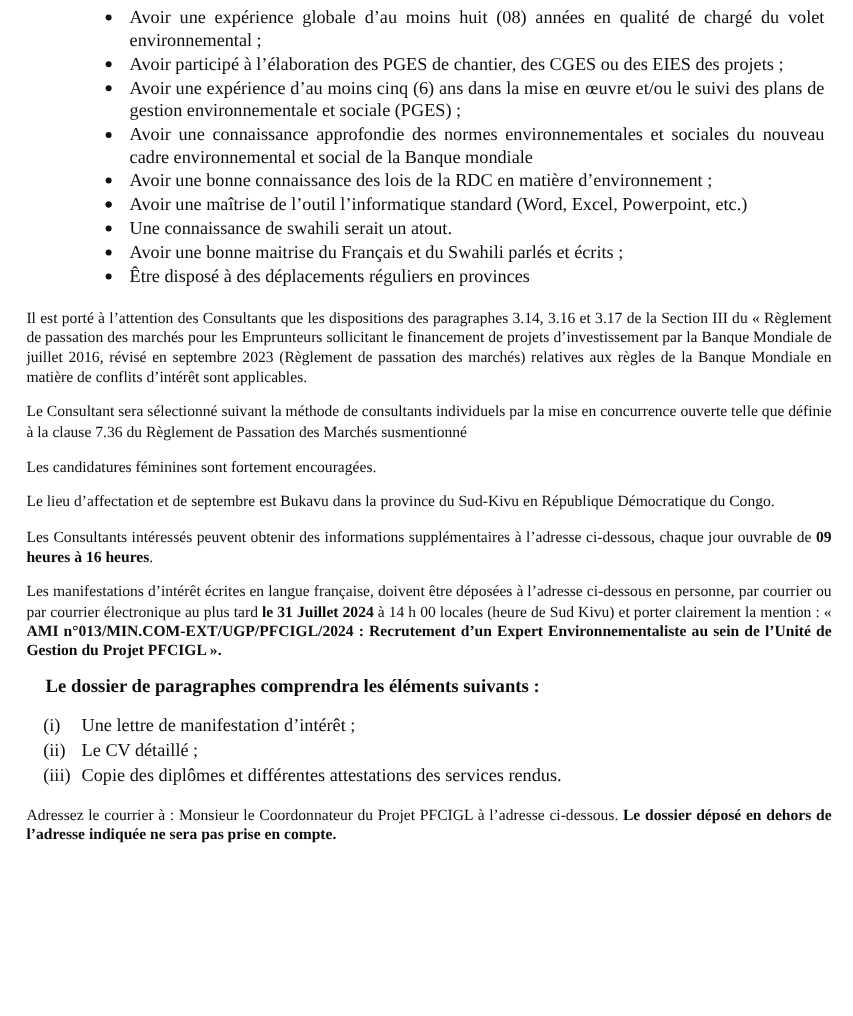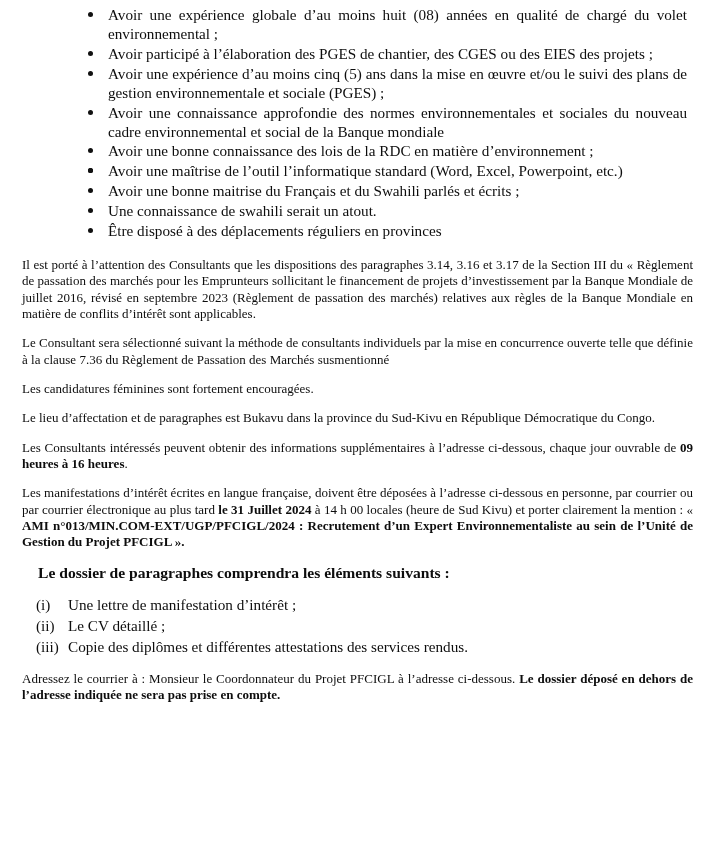--- a/index.html
+++ b/index.html
@@ -86,39 +86,39 @@
 </style>
 </head>
 <body>
 
 <div class="page">
 
   <div class="bullet-list-wrap">
     <ul class="bullets">
       <li><span class="dot"></span><span>Avoir une expérience globale d’au moins huit (08) années en qualité de chargé du volet environnemental ;</span></li>
       <li><span class="dot"></span><span>Avoir participé à l’élaboration des PGES de chantier, des CGES ou des EIES des projets ;</span></li>
-      <li><span class="dot"></span><span>Avoir une expérience d’au moins cinq (5) ans dans la mise en œuvre et/ou le suivi des plans de gestion environnementale et sociale (PGES) ;</span></li>
+      <li><span class="dot"></span><span>Avoir une expérience d’au moins cinq (6) ans dans la mise en œuvre et/ou le suivi des plans de gestion environnementale et sociale (PGES) ;</span></li>
       <li><span class="dot"></span><span>Avoir une connaissance approfondie des normes environnementales et sociales du nouveau cadre environnemental et social de la Banque mondiale</span></li>
       <li><span class="dot"></span><span>Avoir une bonne connaissance des lois de la RDC en matière d’environnement ;</span></li>
       <li><span class="dot"></span></li>
       <li><span class="dot"></span><span>Avoir une maîtrise de l’outil l’informatique standard (Word, Excel, Powerpoint, etc.)</span></li>
+      <li><span class="dot"></span><span>Une connaissance de swahili serait un atout.</span></li>
       <li><span class="dot"></span><span>Avoir une bonne maitrise du Français et du Swahili parlés et écrits ;</span></li>
-      <li><span class="dot"></span><span>Une connaissance de swahili serait un atout.</span></li>
       <li><span class="dot"></span><span>Être disposé à des déplacements réguliers en provinces</span></li>
     </ul>
   </div>
 
   <div class="block-gap-top">
     <p class="para">Il est porté à l’attention des Consultants que les dispositions des paragraphes 3.14, 3.16 et 3.17 de la Section III du « Règlement de passation des marchés pour les Emprunteurs sollicitant le financement de projets d’investissement par la Banque Mondiale de juillet 2016, révisé en septembre 2023 (Règlement de passation des marchés) relatives aux règles de la Banque Mondiale en matière de conflits d’intérêt sont applicables.</p>
 
     <p class="para">Le Consultant sera sélectionné suivant la méthode de consultants individuels par la mise en concurrence ouverte telle que définie à la clause 7.36 du Règlement de Passation des Marchés susmentionné</p>
 
     <p class="para">Les candidatures féminines sont fortement encouragées.</p>
 
-    <p class="para">Le lieu d’affectation et de paragraphes est Bukavu dans la province du Sud-Kivu en République Démocratique du Congo.</p>
+    <p class="para">Le lieu d’affectation et de septembre est Bukavu dans la province du Sud-Kivu en République Démocratique du Congo.</p>
 
     <p class="para"><span>Les Consultants intéressés peuvent obtenir des informations supplémentaires à l’adresse ci-dessous, chaque jour ouvrable de </span><span class="b">09 heures à 16 heures</span><span>.</span></p>
 
     <p class="para"><span>Les manifestations d’intérêt écrites en langue française, doivent être déposées à l’adresse ci-dessous en personne, par courrier ou par courrier électronique au plus tard </span><span class="b">le 31 Juillet 2024</span><span> à 14 h 00 locales (heure de Sud Kivu) et porter clairement la mention : « </span><span class="b">AMI n°013/MIN.COM-EXT/UGP/PFCIGL/2024 : Recrutement d’un Expert Environnementaliste au sein de l’Unité de Gestion du Projet PFCIGL ».</span></p>
   </div>
 
   <h4 class="section-title">Le dossier de paragraphes comprendra les éléments suivants :</h4>
 
   <ol class="romans">
     <li><span class="marker">(i)</span><span>Une lettre de manifestation d’intérêt ;</span></li>

